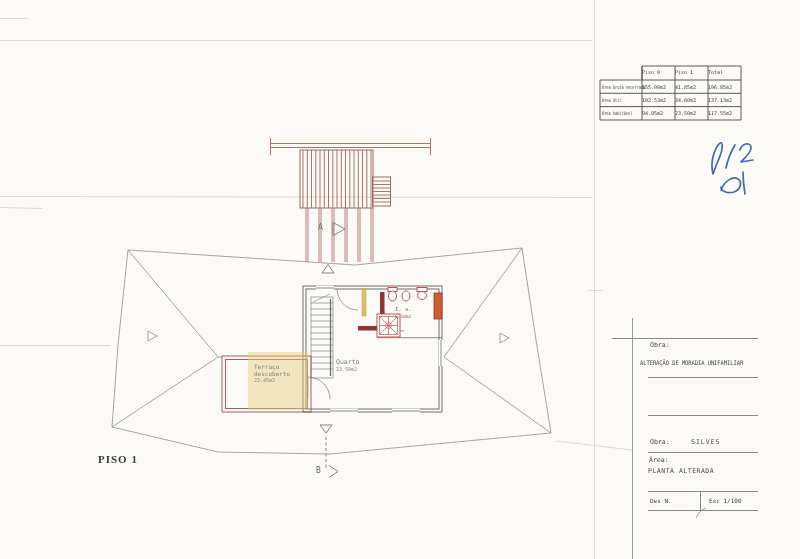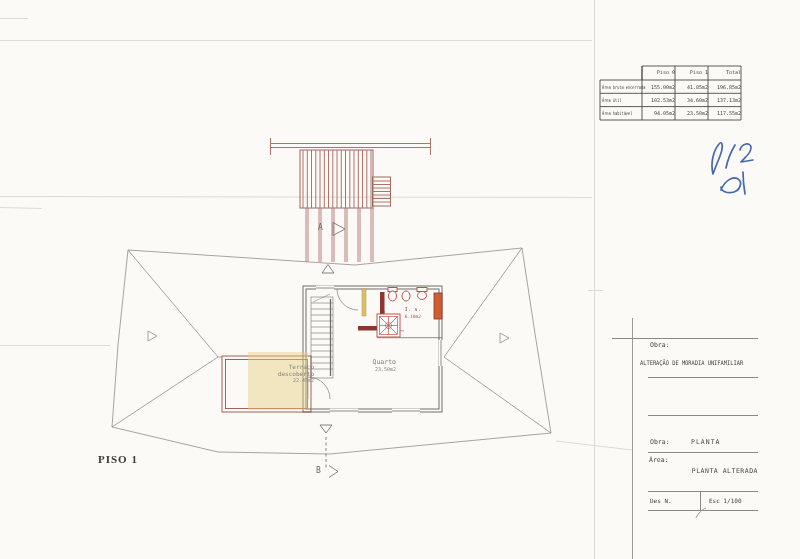--- a/index.html
+++ b/index.html
@@ -6,22 +6,22 @@
   #sheet{position:relative;width:800px;height:559px;background:#fbfaf7;overflow:hidden;
          font-family:"DejaVu Sans Mono", monospace;color:#3f3f3d;}
   .abs{position:absolute;}
   .t{position:absolute;white-space:nowrap;}
   .sq{display:inline-block;transform:scaleX(0.72);transform-origin:0 50%;}
   .sq85{display:inline-block;transform:scaleX(0.85);transform-origin:0 50%;}
   .hline{position:absolute;height:1px;background:#8a8a85;}
   .vline{position:absolute;width:1px;background:#8a8a85;}
   .tb-text{font-size:6.5px;color:#45453f;}
   .tbl-text{font-size:5px;color:#3c3c38;}
-  .plan-label{color:#85857f;text-align:right;line-height:7px;}
-  .ctr{text-align:right;}
+  .plan-label{color:#85857f;text-align:left;line-height:7px;}
+  .ctr{text-align:left;}
 </style>
 </head>
 <body>
 
 <div id="sheet">
 
   <svg class="abs" style="left:0;top:0" width="800" height="559" viewBox="0 0 800 559">
 
     <g stroke="#dddbd5" stroke-width="1">
       <line x1="0" y1="18.5" x2="28" y2="18.5"></line>
@@ -217,21 +217,21 @@
     <div class="hline" style="left:648px;top:377px;width:110px"></div>
     <div class="hline" style="left:648px;top:415px;width:110px"></div>
     <div class="hline" style="left:648px;top:452px;width:110px"></div>
     <div class="hline" style="left:648px;top:491px;width:110px"></div>
     <div class="hline" style="left:648px;top:510px;width:110px"></div>
     <div class="vline" style="left:700px;top:491px;height:19px"></div>
 
     <div class="t tb-text" style="left:650px;top:341px">Obra:</div>
     <div class="t" style="left:640px;top:359px;font-size:6.3px;color:#3f3f3b"><span class="sq85">ALTERAÇÃO DE MORADIA UNIFAMILIAR</span></div>
     <div class="t tb-text" style="left:650px;top:438px">Obra:</div>
-    <div class="t tb-text" style="left:691px;top:438px;letter-spacing:1px">PLANTA</div>
+    <div class="t tb-text" style="left:691px;top:438px;letter-spacing:1px">SILVES</div>
     <div class="t tb-text" style="left:649px;top:456px">Área:</div>
     <div class="t tb-text ctr" style="left:648px;top:467px;width:110px;letter-spacing:0.5px">PLANTA ALTERADA</div>
     <div class="t tb-text" style="left:650px;top:497px;font-size:6px">Des N.</div>
     <div class="t tb-text" style="left:709px;top:497px;font-size:6px">Esc 1/100</div>
   </div>
 
   <div class="t plan-label" style="left:254px;top:363px;width:60px;font-size:6px">
     <div>Terraço</div>
     <div>descoberto</div>
     <div style="font-size:5px">22.45m2</div>

